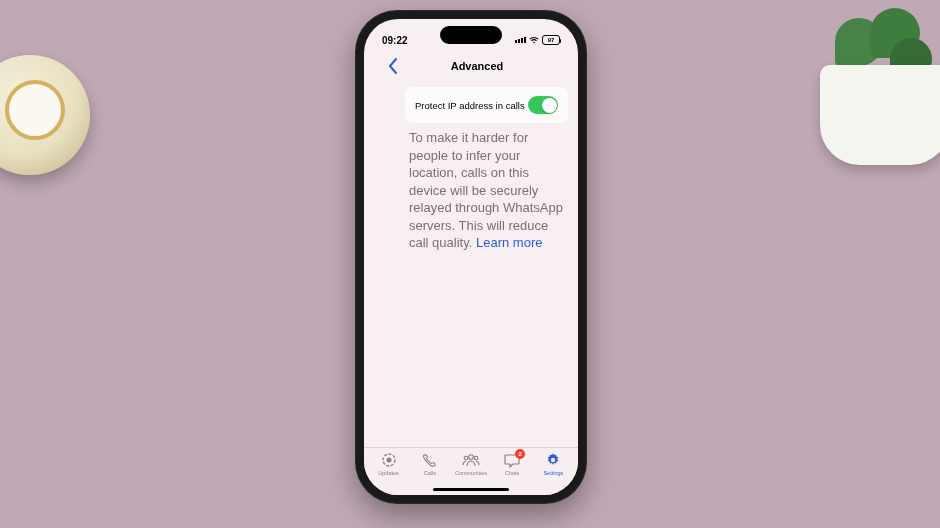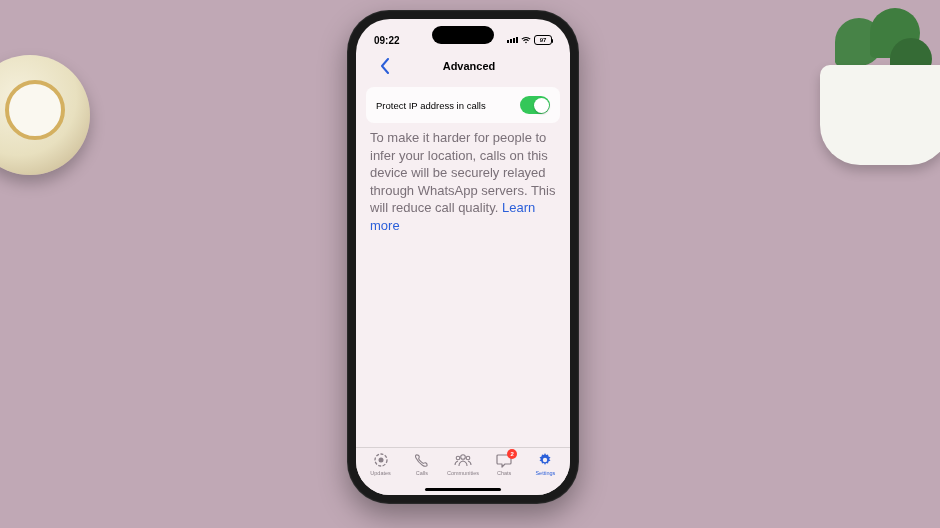--- a/index.html
+++ b/index.html
@@ -59,21 +59,21 @@
       position: absolute;
       background: #3a7a3a;
       border-radius: 50% 50% 50% 10%;
     }
     .leaf1 { width: 48px; height: 48px; left: 5px; top: 15px; background:#478347; }
     .leaf2 { width: 50px; height: 50px; left: 40px; top: 5px; background:#3f7d3f;}
     .leaf3 { width: 42px; height: 42px; left: 60px; top: 35px; background:#356b35;}
 
     .phone {
       position: absolute;
-      left: 347px;
+      left: 355px;
       top: 10px;
       width: 232px;
       height: 494px;
       background: #1a1a1a;
       border-radius: 42px;
       padding: 9px;
       box-shadow: 0 12px 28px rgba(0,0,0,0.35), inset 0 0 2px rgba(255,255,255,0.25);
     }
     .screen {
       width: 100%;
@@ -136,20 +136,21 @@
       cursor: pointer;
     }
     .nav-title {
       font-size: 11px;
       font-weight: 600;
       color: #000;
     }
     .content-area {
       flex: 1;
       padding: 6px 10px 0;
+      margin-left: 31px;
     }
     .setting-card {
       background: #fdfbfc;
       border-radius: 8px;
       padding: 9px 10px;
       display: flex;
       align-items: center;
       justify-content: space-between;
     }
     .setting-label {

